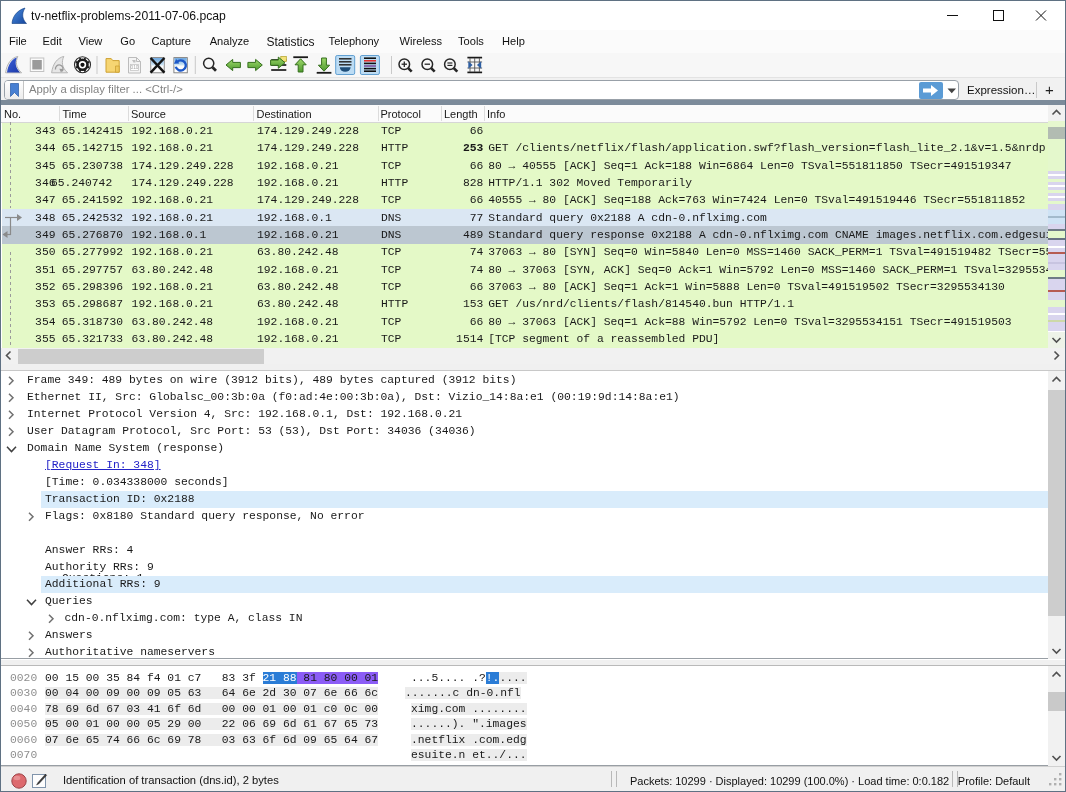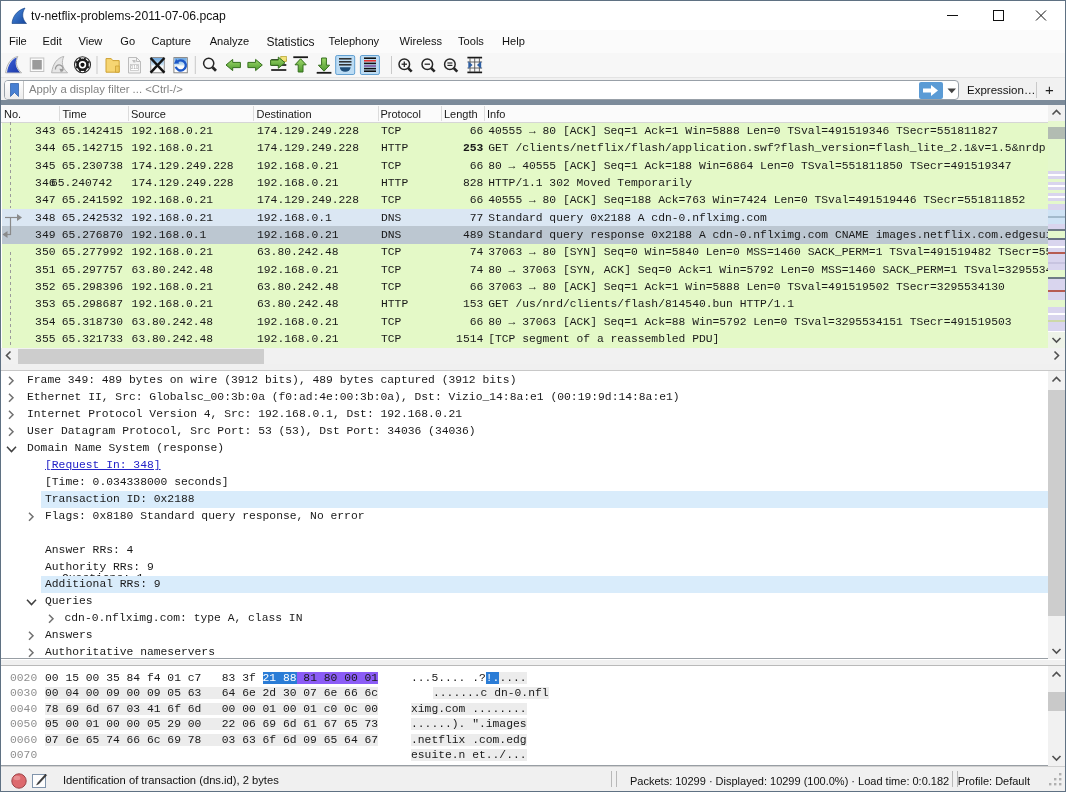--- a/index.html
+++ b/index.html
@@ -186,21 +186,20 @@
 <div class="a" style="left:377.5px;top:106px;width:1px;height:15px;background:#dcdcdc;"></div>
 <div class="a" style="left:440.5px;top:106px;width:1px;height:15px;background:#dcdcdc;"></div>
 <div class="a" style="left:483.5px;top:106px;width:1px;height:15px;background:#dcdcdc;"></div>
 <div class="row" style="top:122.5px;height:17.33px;background:#e4f9c7;">
     <span class="cell cr mono" style="left:0;width:53.5px;">343</span>
     <span class="cell mono" style="left:59.8px;">65.142415</span>
     <span class="cell mono" style="left:129.6px;">192.168.0.21</span>
     <span class="cell mono" style="left:255px;">174.129.249.228</span>
     <span class="cell mono" style="left:379px;">TCP</span>
     <span class="cell cr mono" style="left:418px;width:63.3px;">66</span>
-    <span class="cell mono" style="left:486.2px;width:560px;">40555 → 80 [ACK] Seq=1 Ack=1 Win=5888 Len=0 TSval=491519346 TSecr=551811827</span>
   </div>
 <div class="row" style="top:139.82999999999998px;height:17.33px;background:#e4f9c7;">
     <span class="cell cr mono" style="left:0;width:53.5px;">344</span>
     <span class="cell mono" style="left:59.8px;">65.142715</span>
     <span class="cell mono" style="left:129.6px;">192.168.0.21</span>
     <span class="cell mono" style="left:255px;">174.129.249.228</span>
     <span class="cell mono" style="left:379px;">HTTP</span>
     <span class="cell cr mono" style="left:418px;width:63.3px;font-weight:bold;">253</span>
     <span class="cell mono" style="left:486.2px;width:560px;">GET /clients/netflix/flash/application.swf?flash_version=flash_lite_2.1&amp;v=1.5&amp;nrdp HTTP/1.1</span>
   </div>
@@ -413,21 +412,21 @@
 <svg class="a" style="left:1048px;top:643px;" width="17" height="16" viewBox="1048 643 17 16">
     <path d="M1052.5,649 L1056.5,653 L1060.5,649" fill="none" stroke="#505050" stroke-width="1.6"></path>
   </svg>
 <div class="a" style="left:1px;top:660px;width:1064px;height:6px;background:#f0f0f0;border-bottom:1px solid #b9b9b9;"></div>
 <div class="a" style="left:1px;top:666px;width:1064px;height:100px;background:#ffffff;border-bottom:1px solid #989ea4;"></div>
 <div class="a mono" style="left:10px;top:670.5px;height:15.5px;line-height:15.5px;color:#8f8f8f;">0020</div>
 <div class="a mono" style="left:45px;top:670.5px;height:15.5px;line-height:15.5px;"><span>00 15 00 35 84 f4 01 c7   83 3f </span><span style="background:#2a7cd6;color:#fff;">21 88</span><span style="background:#8b5cf6;"> 81 80 00 01</span></div>
 <div class="a mono" style="left:411px;top:670.5px;height:15.5px;line-height:15.5px;"><span>...5.... .?</span><span style="background:#2a7cd6;color:#fff;">!.</span><span style="background:#ececec;">....</span></div>
 <div class="a mono" style="left:10px;top:686.0px;height:15.5px;line-height:15.5px;color:#8f8f8f;">0030</div>
 <div class="a mono" style="left:45px;top:686.0px;height:15.5px;line-height:15.5px;"><span style="background:#ececec;">00 04 00 09 00 09 05 63   64 6e 2d 30 07 6e 66 6c</span></div>
-<div class="a mono" style="left:433px;top:686.0px;height:15.5px;line-height:15.5px;font-family:Liberation Mono, monospace;"><span style="background:#ececec;">.......c dn-0.nfl</span></div>
+<div class="a mono" style="left:405px;top:686.0px;height:15.5px;line-height:15.5px;font-family:Liberation Mono, monospace;"><span style="background:#ececec;">.......c dn-0.nfl</span></div>
 <div class="a mono" style="left:10px;top:701.5px;height:15.5px;line-height:15.5px;color:#8f8f8f;">0040</div>
 <div class="a mono" style="left:45px;top:701.5px;height:15.5px;line-height:15.5px;"><span style="background:#ececec;">78 69 6d 67 03 41 6f 6d   00 00 01 00 01 c0 0c 00</span></div>
 <div class="a mono" style="left:411px;top:701.5px;height:15.5px;line-height:15.5px;"><span style="background:#ececec;">ximg.com ........</span></div>
 <div class="a mono" style="left:10px;top:717.0px;height:15.5px;line-height:15.5px;color:#8f8f8f;">0050</div>
 <div class="a mono" style="left:45px;top:717.0px;height:15.5px;line-height:15.5px;"><span style="background:#ececec;">05 00 01 00 00 05 29 00   22 06 69 6d 61 67 65 73</span></div>
 <div class="a mono" style="left:411px;top:717.0px;height:15.5px;line-height:15.5px;"><span style="background:#ececec;">......). ".images</span></div>
 <div class="a mono" style="left:10px;top:732.5px;height:15.5px;line-height:15.5px;color:#8f8f8f;">0060</div>
 <div class="a mono" style="left:45px;top:732.5px;height:15.5px;line-height:15.5px;"><span style="background:#ececec;">07 6e 65 74 66 6c 69 78   03 63 6f 6d 09 65 64 67</span></div>
 <div class="a mono" style="left:411px;top:732.5px;height:15.5px;line-height:15.5px;"><span style="background:#ececec;">.netflix .com.edg</span></div>
 <div class="a mono" style="left:10px;top:748.0px;height:15.5px;line-height:15.5px;color:#8f8f8f;">0070</div>

